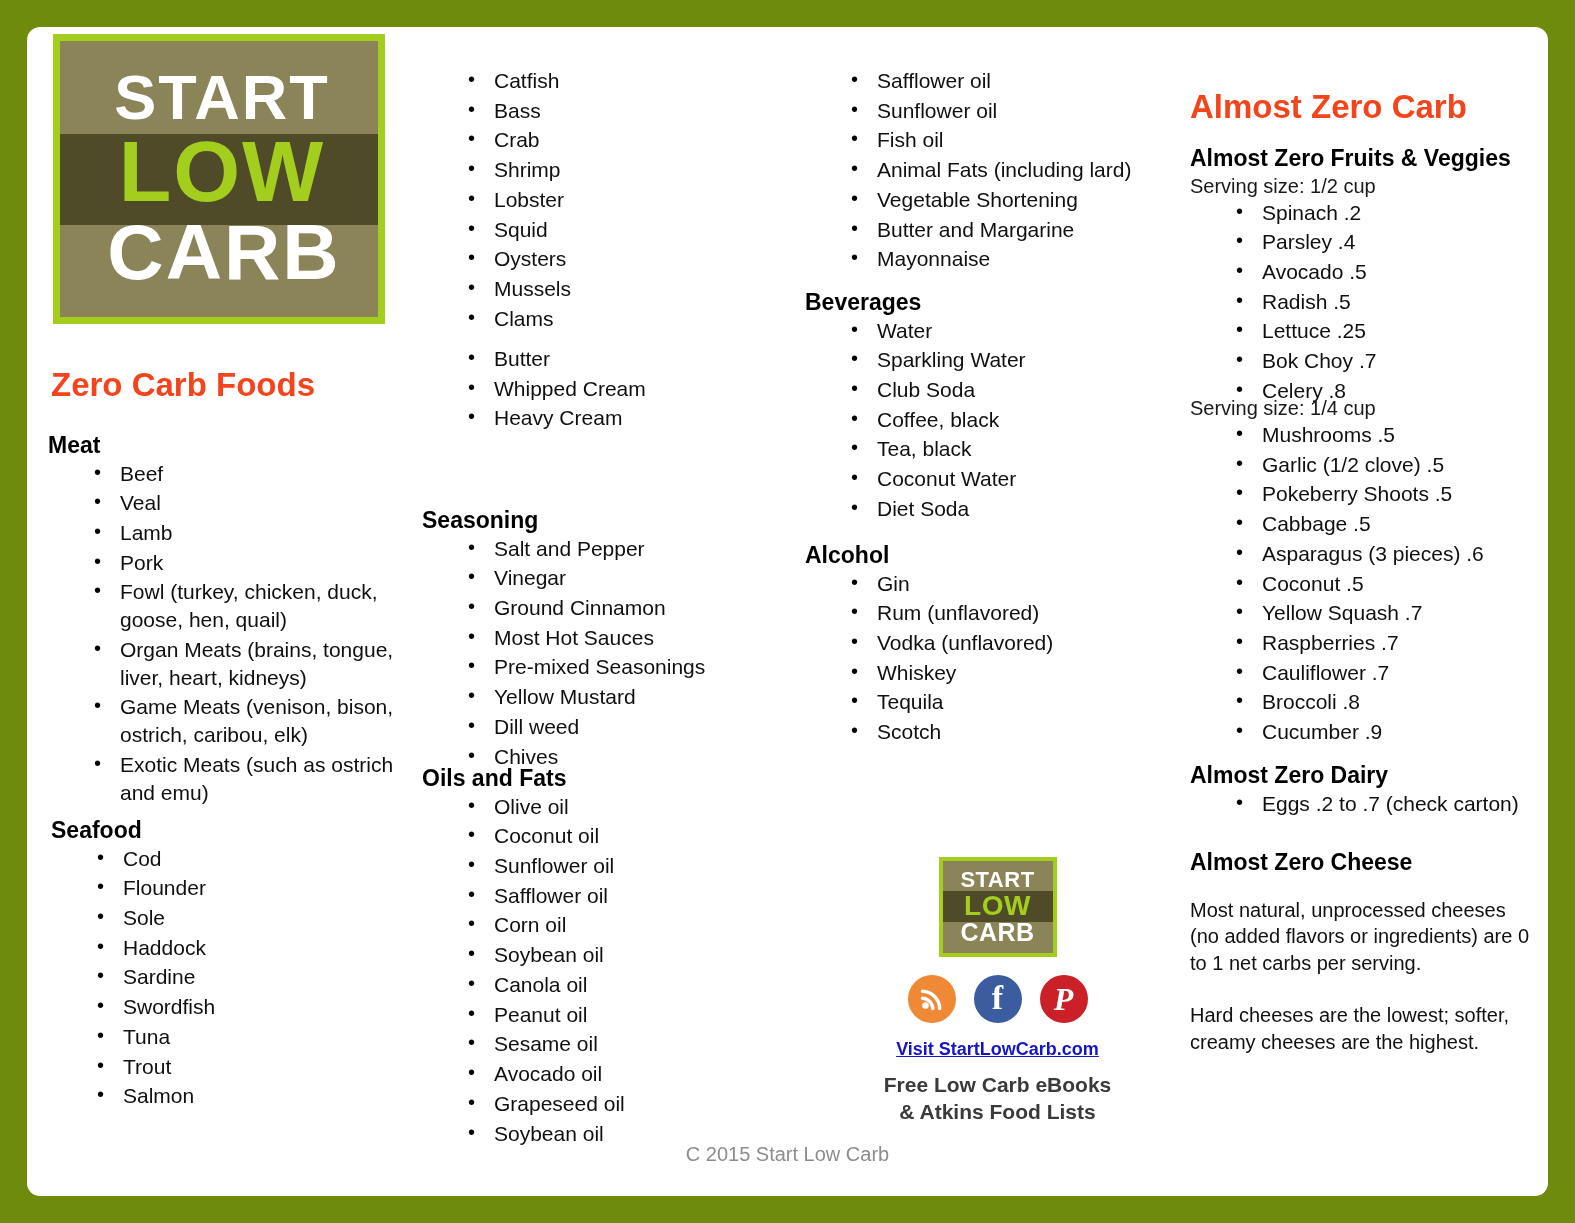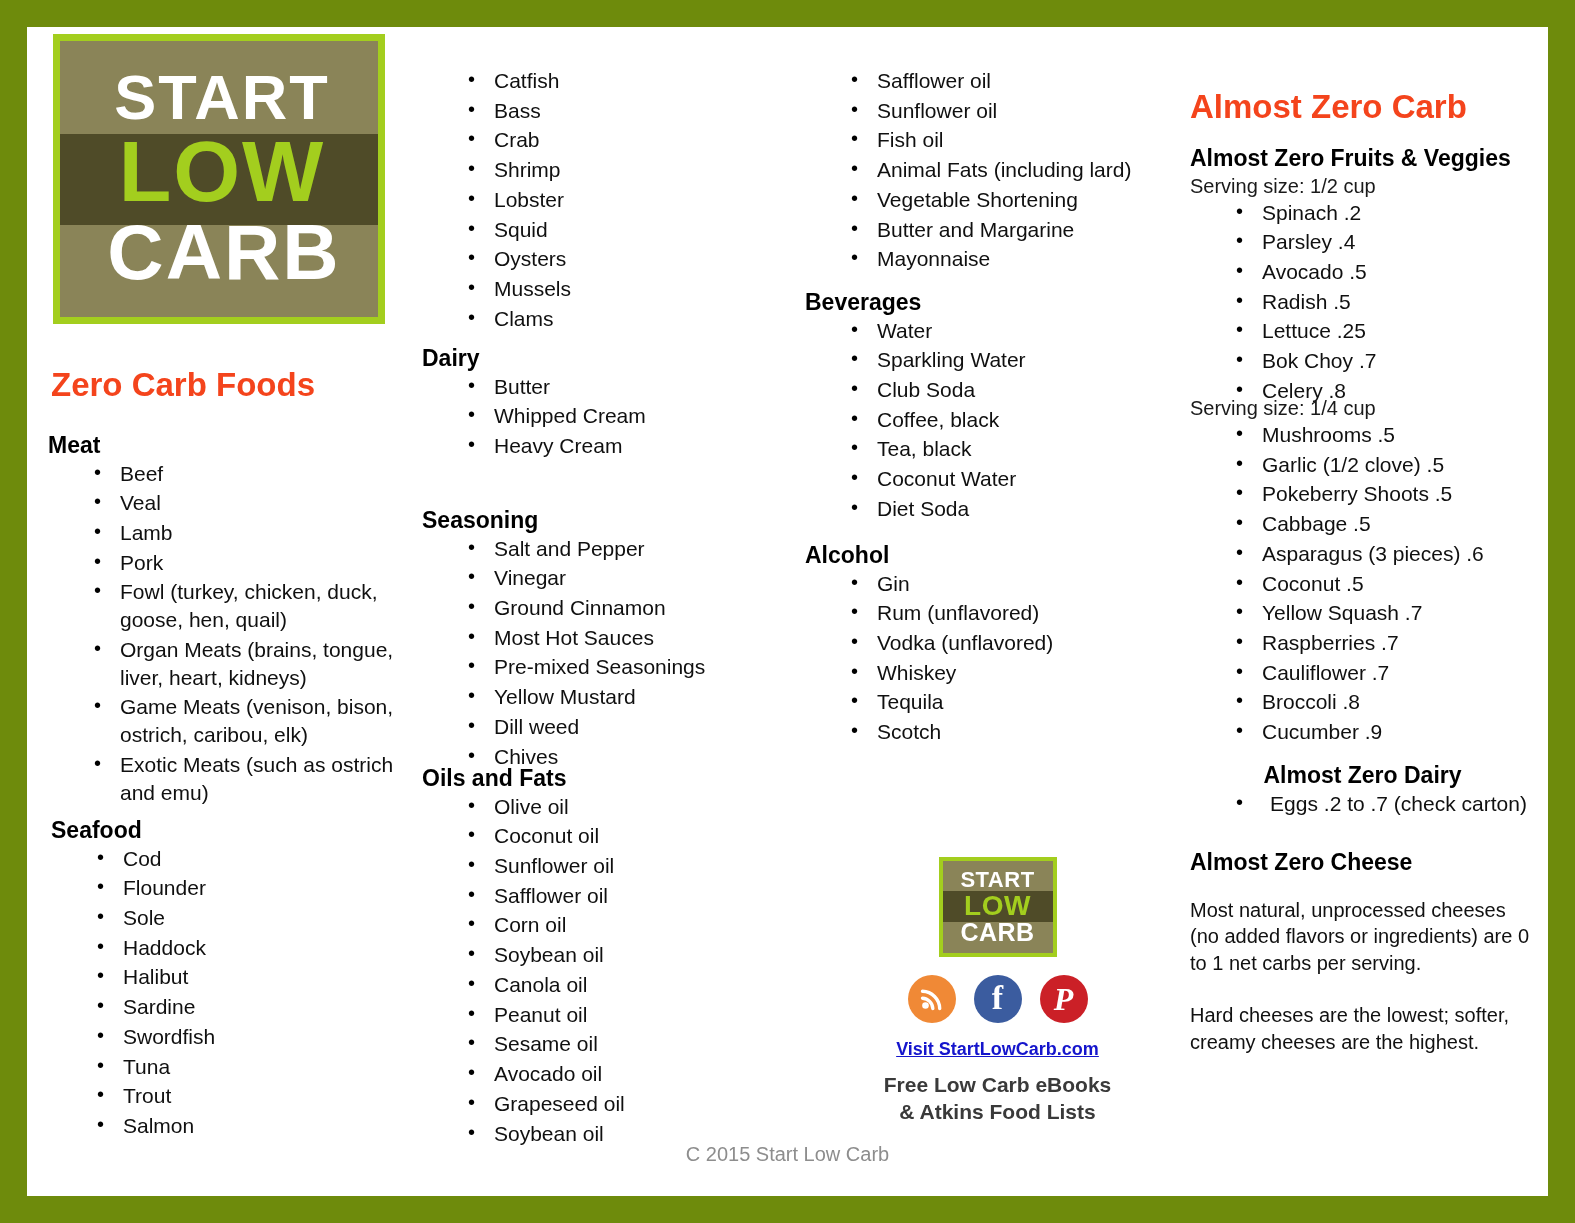--- a/index.html
+++ b/index.html
@@ -9,20 +9,21 @@
     height: 1223px;
     background: #6E8B0C;
     font-family: "Liberation Sans", sans-serif;
     overflow: hidden;
   }
   .page {
     position: absolute;
     left: 27px; top: 27px;
     width: 1521px; height: 1169px;
     background: #ffffff;
+    border-radius: 13px;
   }
   .col { position: absolute; top: 0; }
   .col-1 { left: 12px;  width: 375px; }
   .col-2 { left: 395px; width: 380px; }
   .col-3 { left: 778px; width: 385px; }
   .col-4 { left: 1163px; width: 350px; }
 
   
   .logo {
     position: absolute;
@@ -96,21 +97,21 @@
 
   
   .c3-oils2 { position:absolute; left:0; top:40px; width:380px; }
   .c3-bev   { position:absolute; left:0; top:262px; width:380px; }
   .c3-alc   { position:absolute; left:0; top:515px; width:380px; }
 
   
   .c4-title { position:absolute; left:0; top:62px; }
   .c4-fv    { position:absolute; left:0; top:118px; width:345px; }
   .c4-fv2   { position:absolute; left:0; top:368px; width:345px; }
-  .c4-dairy { position:absolute; left:0; top:735px; width:345px;text-align:center; }
+  .c4-dairy { position:absolute; left:0; top:735px; width:345px; }
   .c4-cheese{ position:absolute; left:0; top:822px; width:345px; }
   .para { font-size:20px; line-height:1.33; color:#111; margin:0; }
 
   
   .footer {
     position:absolute;
     left:778px; top:830px;
     width:385px;
     text-align:center;
   }
@@ -200,21 +201,20 @@
         </ul>
     </div>
 
     <div class="c1-sea">
       <h3 class="sect">Seafood</h3>
       <ul class="items">
           <li>Cod</li>
           <li>Flounder</li>
           <li>Sole</li>
           <li>Haddock</li>
-          <li>Halibut</li>
           <li>Sardine</li>
           <li>Swordfish</li>
           <li>Tuna</li>
           <li>Trout</li>
           <li>Salmon</li>
         </ul>
     </div>
   </div>
 
   <div class="col col-2">
@@ -227,21 +227,20 @@
           <li>Shrimp</li>
           <li>Lobster</li>
           <li>Squid</li>
           <li>Oysters</li>
           <li>Mussels</li>
           <li>Clams</li>
         </ul>
     </div>
 
     <div class="c2-dairy">
-      <h3 class="sect">Dairy</h3>
       <ul class="items">
           <li>Butter</li>
           <li>Whipped Cream</li>
           <li>Heavy Cream</li>
         </ul>
     </div>
 
     <div class="c2-season">
       <h3 class="sect">Seasoning</h3>
       <ul class="items">

